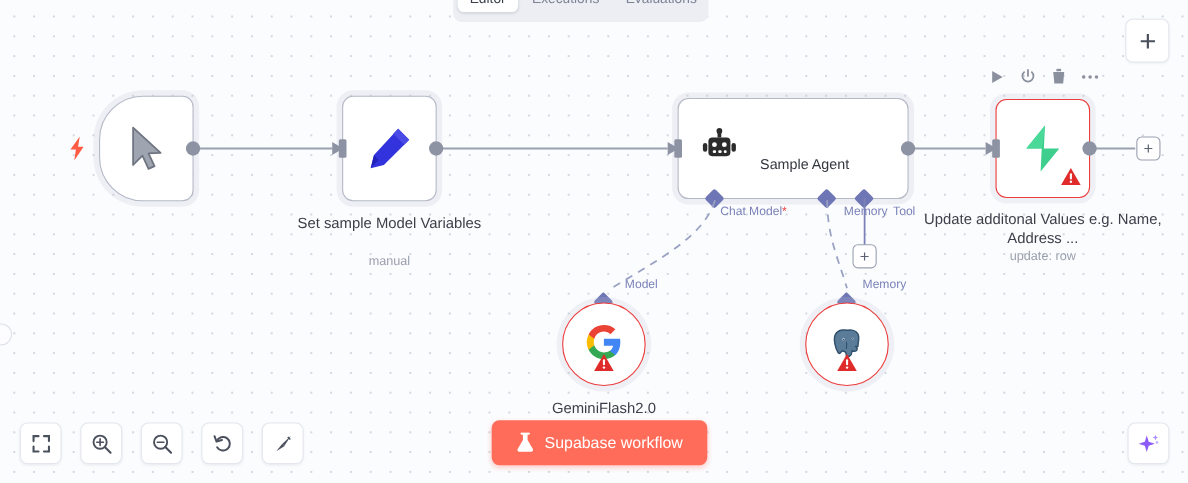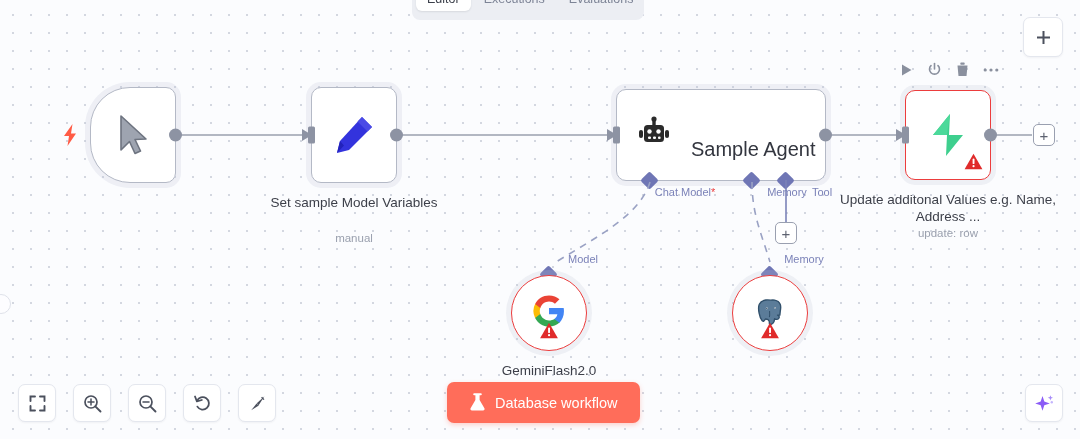--- a/index.html
+++ b/index.html
@@ -118,21 +118,21 @@
   }
   #node-set .node-box { width: 86px; height: 96px; }
   #node-agent .node-box {
     width: 210px; height: 92px;
     justify-content: flex-start;
     padding-left: 18px;
     gap: 18px;
   }
   #node-supabase .node-box { width: 86px; height: 90px; }
 
-  .agent-title { font-size: 20px; color: #33363f; margin-top: 28px; }
+  .agent-title { font-size: 13px; color: #33363f; margin-top: 28px; }
 
   
   .node-circle {
     width: 76px; height: 76px;
     border-radius: 50%;
     background: #ffffff;
     border: 1.6px solid #ec3d3d;
     display: flex; align-items: center; justify-content: center;
     box-shadow: 0 0 0 5px rgba(190,196,212,.20);
     position: relative;
@@ -433,21 +433,21 @@
         <path d="M13.6 3.2 L16 5.6" stroke="#4b505d" stroke-width="1.3"></path>
       </svg>
     </div>
   </div>
 
   <button id="execute-workflow-button">
     <svg width="17" height="19" viewBox="0 0 17 19">
       <path d="M6.4 1.2 V7 L1.6 15.2 A1.6 1.6 0 0 0 3 17.6 H14 A1.6 1.6 0 0 0 15.4 15.2 L10.6 7 V1.2 Z" fill="#ffffff"></path>
       <path d="M5.2 1.2 H11.8" stroke="#ffffff" stroke-width="2" stroke-linecap="round"></path>
     </svg>
-    <span>Database workflow</span>
+    <span>Supabase workflow</span>
   </button>
 
   <div class="sq-btn" id="ai-assistant-btn">
     <svg width="21" height="21" viewBox="0 0 21 21">
       <path d="M8.5 3 L10.3 8.6 L15.8 10.4 L10.3 12.2 L8.5 17.8 L6.7 12.2 L1.2 10.4 L6.7 8.6 Z" fill="#8b5cf6"></path>
       <path d="M16.4 2.2 L17.1 4.1 L19 4.8 L17.1 5.5 L16.4 7.4 L15.7 5.5 L13.8 4.8 L15.7 4.1 Z" fill="#a78bfa"></path>
       <circle cx="17.8" cy="9.2" r="1.2" fill="#c4b5fd"></circle>
     </svg>
   </div>
 

